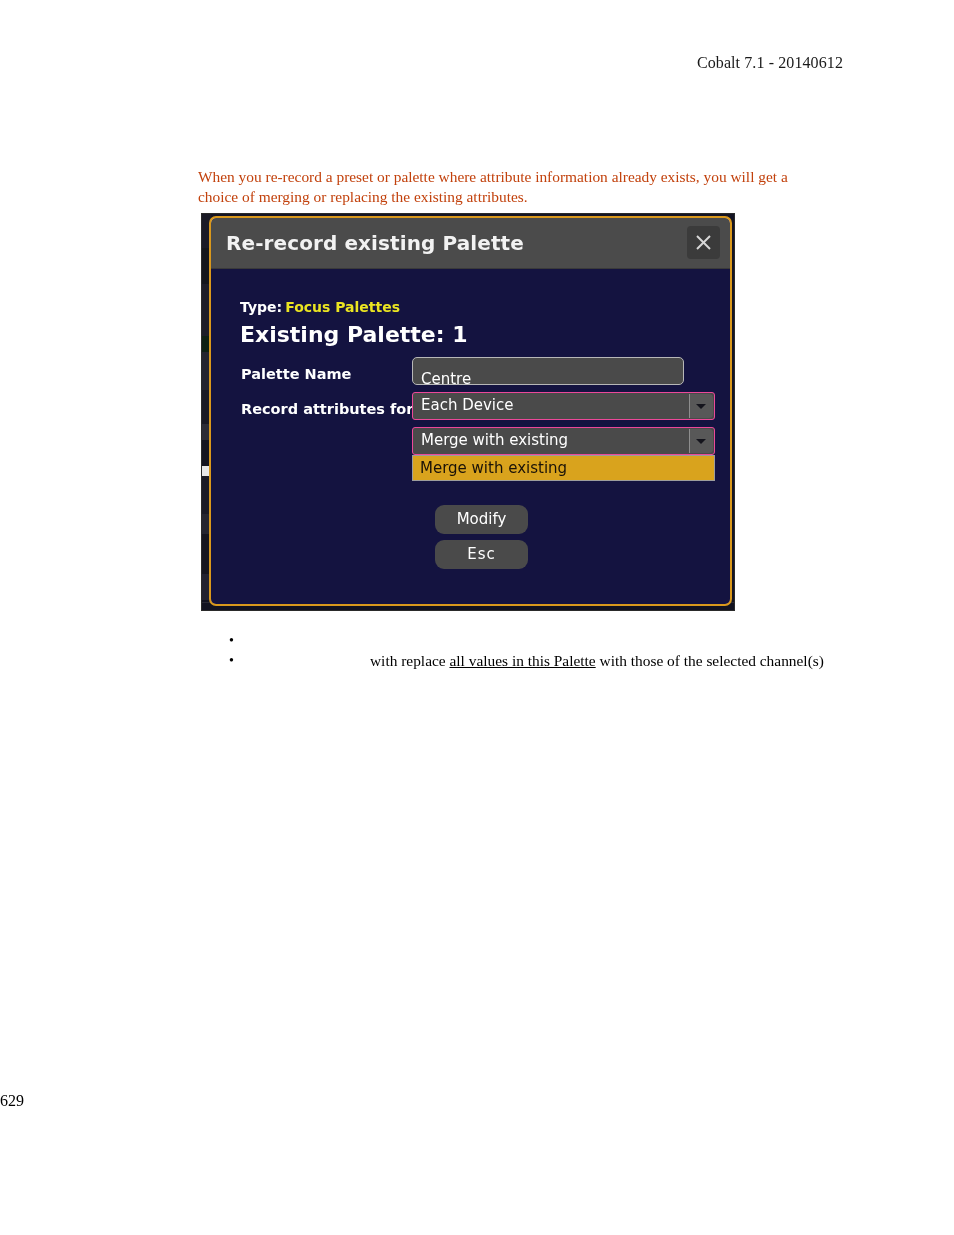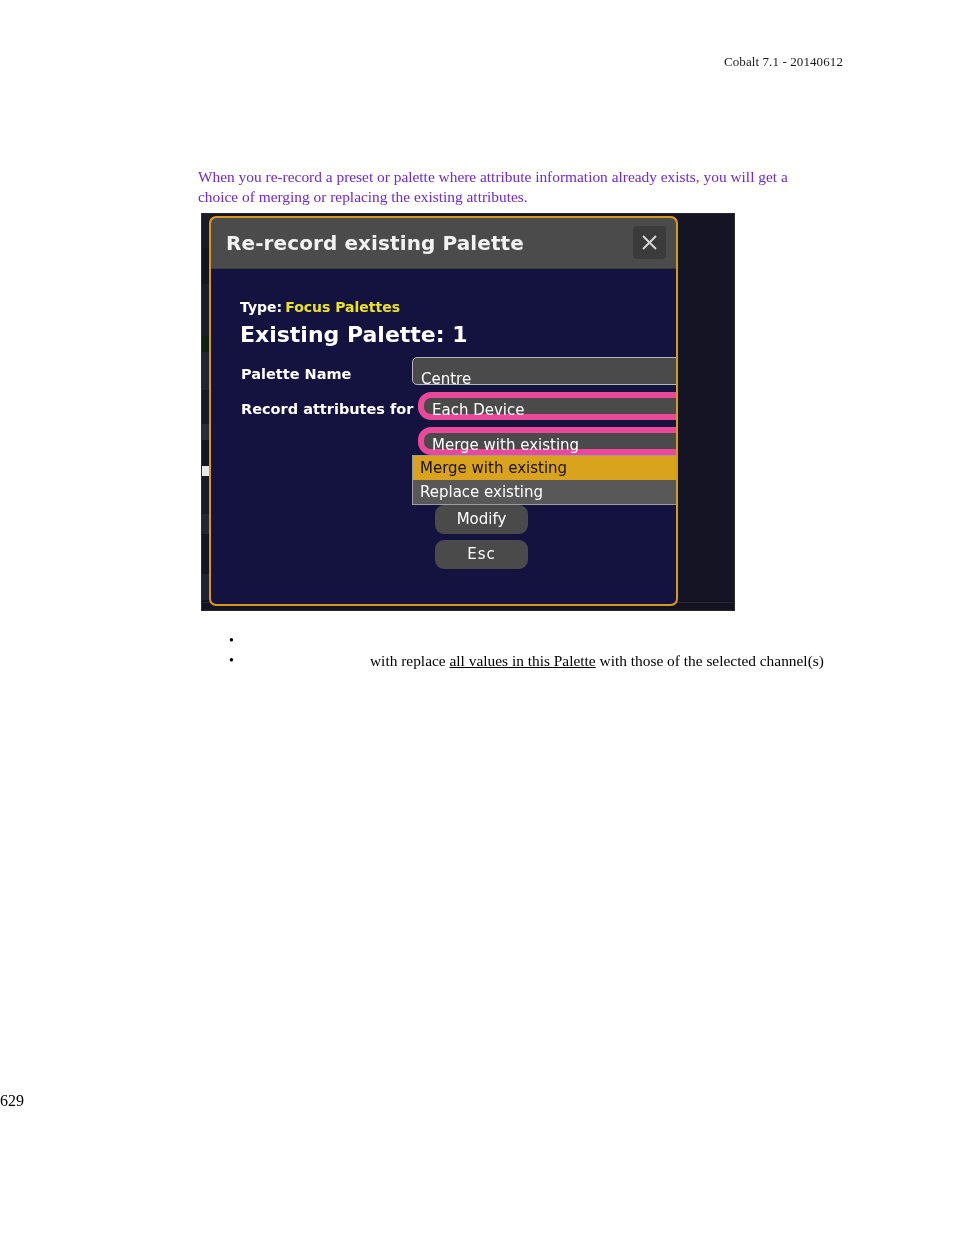--- a/index.html
+++ b/index.html
@@ -16,36 +16,36 @@
     color: #000000;
     overflow: hidden;
   }
 
   
   .doc-header {
     position: absolute;
     top: 54px;
     right: 111px;
     font-family: "Liberation Serif", serif;
-    font-size: 13px;
+    font-size: 16px;
     color: #1a1a1a;
     letter-spacing: 0.1px;
     white-space: nowrap;
   }
 
   
   .intro {
     position: absolute;
     top: 152px;
     left: 198px;
     width: 612px;
     font-family: "Liberation Serif", serif;
     font-size: 15.4px;
     line-height: 19.5px;
-    color: #6d28d9;
+    color: #c2410c;
     text-align: left;
   }
 
   
   .figure {
     position: absolute;
     top: 213px;
     left: 201px;
     width: 534px;
     height: 398px;
@@ -96,21 +96,21 @@
       #14141f 385px, #14141f 392px,
       #3b3b46 392px, #3b3b46 534px);
     opacity: 0.55;
   }
 
   
   .dialog {
     position: absolute;
     top: 2px;
     left: 7px;
-    width: 469px;
+    width: 523px;
     height: 390px;
     box-sizing: border-box;
     border: 2px solid #d9981c;
     border-radius: 7px;
     background: #fdba74;
     overflow: hidden;
   }
 
   .dialog-titlebar {
     position: relative;
@@ -201,27 +201,27 @@
     font-family: "DejaVu Sans", sans-serif;
     font-size: 15px;
     padding: 16px 0 0 8px;
     line-height: 26px;
     cursor: text;
   }
 
   
   .combo {
     position: absolute;
-    left: 207px;
+    left: 201px;
     width: 303px;
     height: 28px;
     box-sizing: border-box;
     background: #4a4a4a;
-    border: 6px solid #ec4899;
-    border-radius: 13px;
+    border: 1px solid #ec4899;
+    border-radius: 3px;
     cursor: pointer;
   }
   .combo-1 { top: 123px; }
   .combo-2 { top: 158px; }
   .combo-text {
     position: absolute;
     left: 8px;
     top: 3px;
     font-family: "DejaVu Sans", sans-serif;
     font-size: 15px;
@@ -380,21 +380,20 @@
         <span class="combo-arrow"></span>
       </div>
 
       <div class="combo combo-2">
         <span class="combo-text">Merge with existing</span>
         <span class="combo-arrow"></span>
       </div>
 
       <div class="dropdown-list">
         <div class="dropdown-item selected">Merge with existing</div>
-        <div class="dropdown-item">Replace existing</div>
       </div>
 
       <button class="action-button btn-modify">Modify</button>
 
       <button class="action-button btn-esc">Esc</button>
 
     </div>
   </div>
 </div>
 

